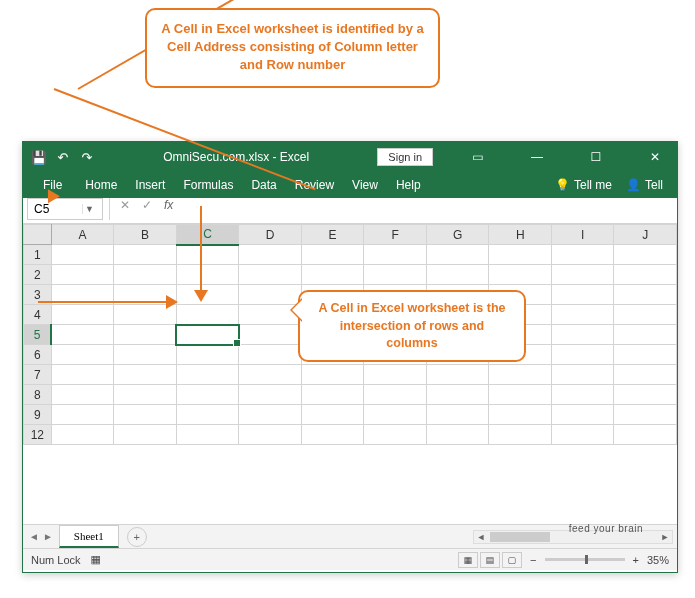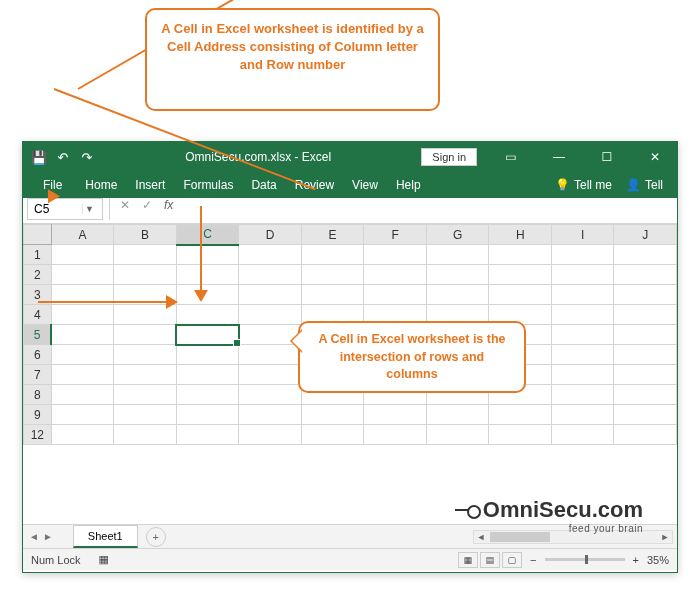--- a/index.html
+++ b/index.html
@@ -1,27 +1,27 @@
 <!DOCTYPE html>
 <html><head>
 <meta charset="utf-8">
 <style>
 * { margin: 0; padding: 0; box-sizing: border-box; font-family: 'Segoe UI', Arial, sans-serif; }
 body { background: #fff; width: 695px; height: 598px; position: relative; overflow: hidden; }
 
-.callout-top { position: absolute; top: 8px; left: 145px; width: 295px; height: 103px; background: #fff; border: 2px solid #e87722; border-radius: 10px; padding: 10px 14px; text-align: center; z-index: 100; }
+.callout-top { position: absolute; top: 8px; left: 145px; width: 295px; height: 80px; background: #fff; border: 2px solid #e87722; border-radius: 10px; padding: 10px 14px; text-align: center; z-index: 100; }
 .callout-top-text { color: #e87722; font-size: 13px; font-weight: 600; line-height: 1.4; }
 
 .excel-window { position: absolute; top: 141px; left: 22px; width: 656px; height: 432px; border: 1px solid #217346; background: #fff; box-shadow: 0 2px 8px rgba(0,0,0,0.2); }
 
 .titlebar { background: #217346; height: 30px; display: flex; align-items: center; color: #fff; font-size: 12px; }
 .titlebar-left { display: flex; gap: 8px; padding-left: 8px; align-items: center; }
 .titlebar-icon { width: 16px; height: 16px; display: flex; align-items: center; justify-content: center; font-size: 13px; }
 .titlebar-center { flex: 1; text-align: center; font-size: 12px; }
-.titlebar-right { display: flex; align-items: center; gap: 4px; }
+.titlebar-right { display: flex; align-items: center; gap: 15px; }
 .signin-btn { background: #fff; color: #333; padding: 2px 10px; font-size: 11px; border: 1px solid #ccc; margin-right: 8px; }
 .win-btn { width: 44px; height: 30px; display: flex; align-items: center; justify-content: center; font-size: 12px; }
 
 .ribbon-tabs { background: #217346; height: 26px; display: flex; align-items: center; padding: 0 6px; gap: 0; color: #fff; font-size: 12px; }
 .ribbon-tab { padding: 0 9px; height: 26px; display: flex; align-items: center; cursor: pointer; }
 .ribbon-tab.file { padding: 0 14px; }
 .ribbon-right { margin-left: auto; display: flex; align-items: center; gap: 6px; }
 .tellme { display: flex; align-items: center; gap: 4px; }
 .share-btn { display: flex; align-items: center; gap: 4px; padding: 0 8px; }
 
@@ -41,35 +41,35 @@
 .col-header.active { background: #d2d2d2; border-bottom: 2px solid #217346 !important; color: #217346; }
 .row-header { width: 28px; background: #e6e6e6; color: #333; }
 .row-header.active { background: #d2d2d2; border-right: 2px solid #217346 !important; color: #217346; }
 .data-cell { height: 20px; background: #fff; }
 .data-cell.selected { outline: 2px solid #217346; outline-offset: -1px; position: relative; }
 .data-cell.selected::after { content: ''; position: absolute; right: -3px; bottom: -3px; width: 6px; height: 6px; background: #217346; border: 1px solid #fff; }
 
 .sheet-tabs { height: 24px; background: #f3f3f3; border-top: 1px solid #d4d4d4; display: flex; align-items: center; font-size: 11px; }
 .tab-nav { display: flex; padding: 0 6px; gap: 4px; color: #777; }
 .tab-nav span { font-size: 10px; }
-.sheet-tab { background: #fff; border: 1px solid #ccc; border-bottom: 2px solid #217346; padding: 4px 14px; margin-left: 14px; }
+.sheet-tab { background: #fff; border: 1px solid #ccc; border-bottom: 2px solid #217346; padding: 4px 14px; margin-left: 0; font-family: Liberation Serif, serif; }
 .add-sheet { width: 20px; height: 20px; border: 1px solid #ccc; border-radius: 50%; display: flex; align-items: center; justify-content: center; margin-left: 8px; color: #666; }
 .hscroll { flex: 1; display: flex; align-items: center; justify-content: flex-end; padding-right: 4px; }
 .hscroll-track { width: 200px; height: 14px; background: #f0f0f0; border: 1px solid #ddd; display: flex; align-items: center; }
 .hscroll-btn { width: 14px; text-align: center; font-size: 9px; color: #666; }
 .hscroll-thumb { width: 60px; height: 10px; background: #ccc; margin-left: 2px; }
 
-.statusbar { height: 22px; background: #f3f3f3; border-top: 1px solid #d4d4d4; display: flex; align-items: center; font-size: 11px; color: #444; padding: 0 8px; gap: 18px; }
+.statusbar { height: 22px; background: #f3f3f3; border-top: 1px solid #d4d4d4; display: flex; align-items: center; font-size: 11px; color: #444; padding: 0 8px; gap: 10px; }
 .statusbar-right { margin-left: auto; display: flex; align-items: center; gap: 8px; }
 .view-btns { display: flex; gap: 2px; }
 .view-btn { width: 20px; height: 16px; border: 1px solid #ccc; display: flex; align-items: center; justify-content: center; font-size: 9px; }
 .zoom-slider { width: 80px; height: 3px; background: #ccc; position: relative; }
 .zoom-slider::after { content: ''; position: absolute; left: 50%; top: -3px; width: 3px; height: 9px; background: #666; }
 
-.callout-right { position: absolute; top: 290px; left: 298px; width: 228px; height: 72px; background: #fff; border: 2px solid #e87722; border-radius: 10px; padding: 8px 16px; text-align: center; z-index: 50; margin-top: 31px; }
+.callout-right { position: absolute; top: 290px; left: 298px; width: 228px; height: 72px; background: #fff; border: 2px solid #e87722; border-radius: 10px; padding: 8px 16px; text-align: center; z-index: 50; }
 .callout-right-text { color: #e87722; font-size: 12.5px; font-weight: 600; line-height: 1.4; }
 .callout-right::before { content: ''; position: absolute; left: -22px; top: 6px; border: 12px solid transparent; border-right-color: #e87722; }
 .callout-right::after { content: ''; position: absolute; left: -18px; top: 8px; border: 10px solid transparent; border-right-color: #fff; }
 
 .arrow-line { position: absolute; background: #e87722; z-index: 60; }
 .arrow-head { position: absolute; width: 0; height: 0; z-index: 61; }
 
 .arrow1-line { top: 206px; left: 200px; width: 2px; height: 86px; }
 .arrow1-head { top: 290px; left: 194px; border-left: 7px solid transparent; border-right: 7px solid transparent; border-top: 12px solid #e87722; }
 
@@ -336,17 +336,14 @@
 <div class="arrow-line arrow1-line"></div>
 <div class="arrow-head arrow1-head"></div>
 <div class="arrow-line arrow2-line"></div>
 <div class="arrow-head arrow2-head"></div>
 
 <div class="callout-right">
   <div class="callout-right-text">A Cell in Excel worksheet is the intersection of rows and columns</div>
 </div>
 
 <div class="logo">
-  <div class="logo-main">
-    <span class="logo-key"></span><span>OmniSecu.com</span>
-  </div>
   <div class="logo-sub">feed your brain</div>
 </div>
 
 </body></html>

